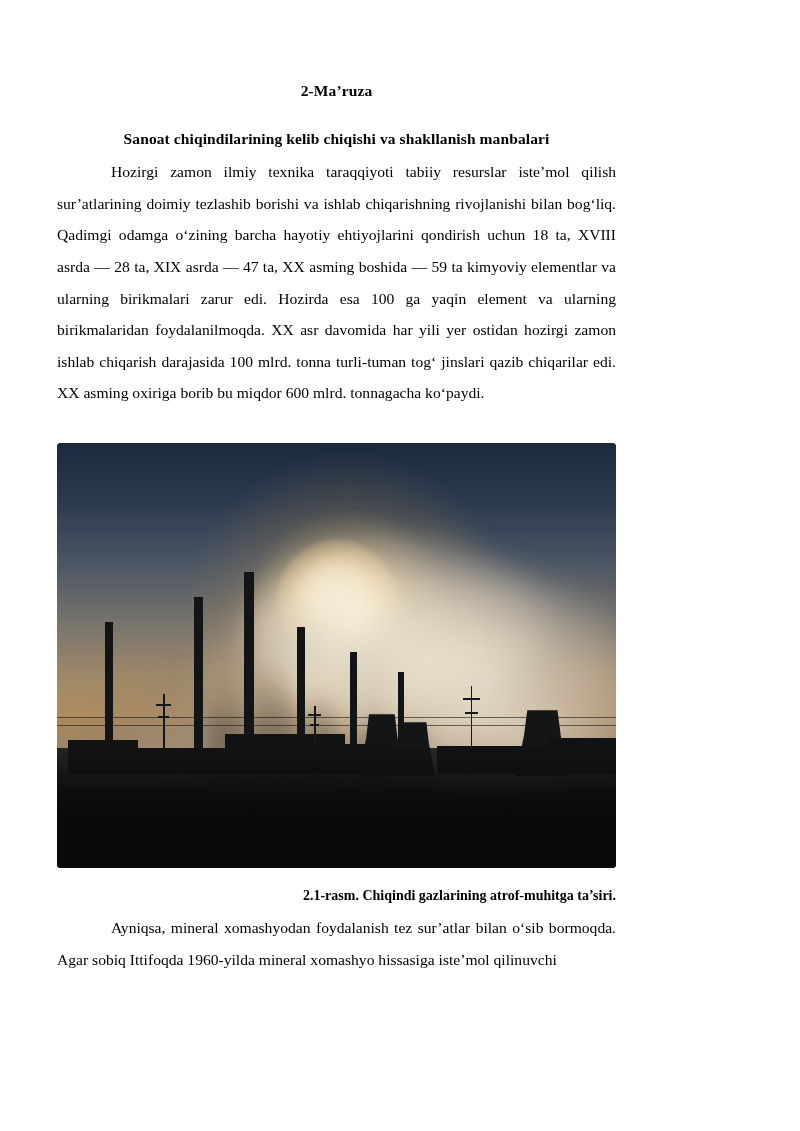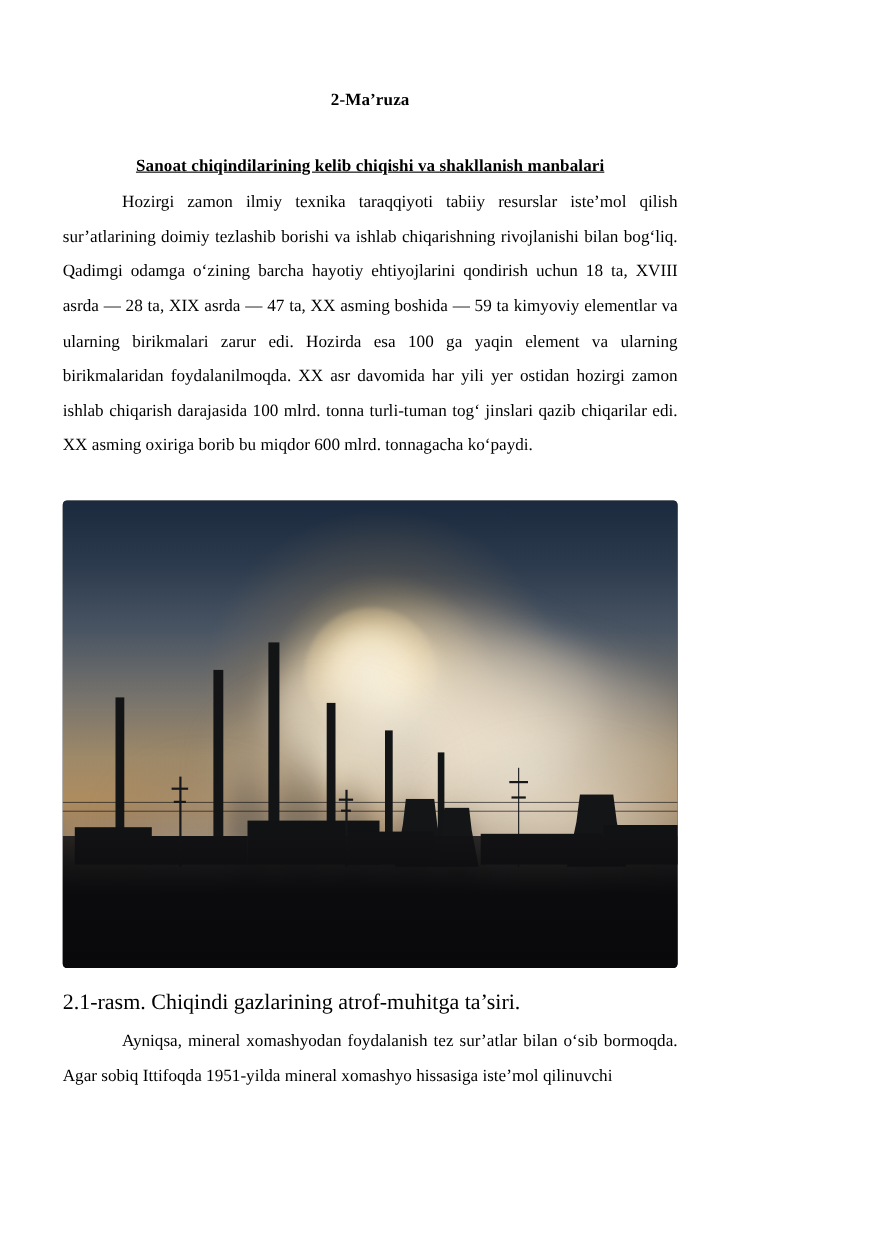--- a/index.html
+++ b/index.html
@@ -25,23 +25,22 @@
     text-align: center;
     font-weight: bold;
     font-size: 15.5px;
     margin: 22px 0 0 0;
     letter-spacing: 0.1px;
   }
   .doc-subtitle {
     text-align: center;
     font-weight: bold;
     font-size: 15.5px;
-    margin: 42px 0 0 0;
+    margin: 30px 0 0 0;
     letter-spacing: 0.1px;
-    text-decoration: underline;
   }
   .body-par {
     text-align: justify;
     text-justify: inter-word;
     font-size: 15.6px;
     line-height: 2.03;
     margin: 8px 0 0 0;
     text-indent: 54px;
     hyphens: none;
   }
@@ -197,23 +196,23 @@
     height: 1.5px;
     background: #15171a;
   }
   .wire {
     position: absolute;
     left: 0; right: 0;
     height: 1px;
     background: rgba(20,22,25,0.6);
   }
   .figure-caption {
-    text-align: left;
-    font-weight: normal;
-    font-size: 20px;
+    text-align: right;
+    font-weight: bold;
+    font-size: 14px;
     margin: 20px 0 0 0;
   }
 </style>
 </head>
 <body>
 
 <div class="page">
 
   <div class="doc-title">2-Ma’ruza</div>
 
@@ -276,15 +275,15 @@
         </div>
 
         <div class="ground"></div>
       </div>
 
     </div>
   </div>
 
   <div class="figure-caption">2.1-rasm. Chiqindi gazlarining atrof-muhitga ta’siri.</div>
 
-  <p class="body-par">Ayniqsa, mineral xomashyodan foydalanish tez sur’atlar bilan o‘sib  bormoqda. Agar sobiq Ittifoqda 1951-yilda mineral xomashyo hissasiga   iste’mol qilinuvchi</p>
+  <p class="body-par">Ayniqsa, mineral xomashyodan foydalanish tez sur’atlar bilan o‘sib  bormoqda. Agar sobiq Ittifoqda 1960-yilda mineral xomashyo hissasiga   iste’mol qilinuvchi</p>
 
 </div>
 
 </body></html>

